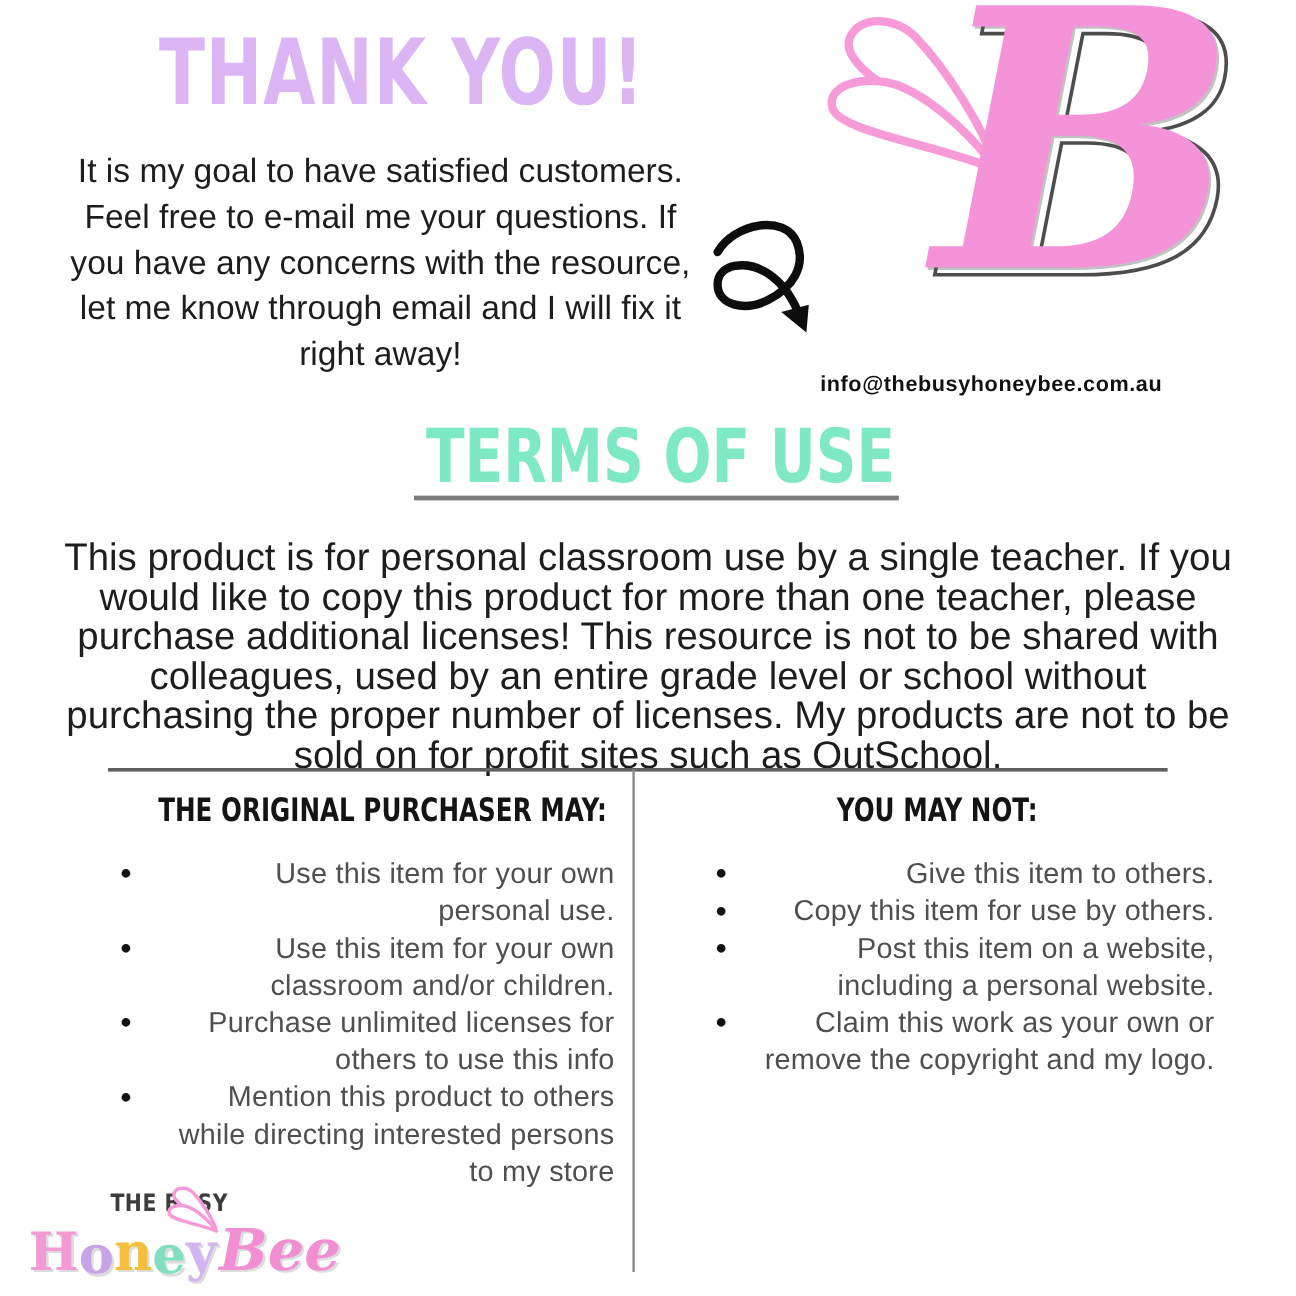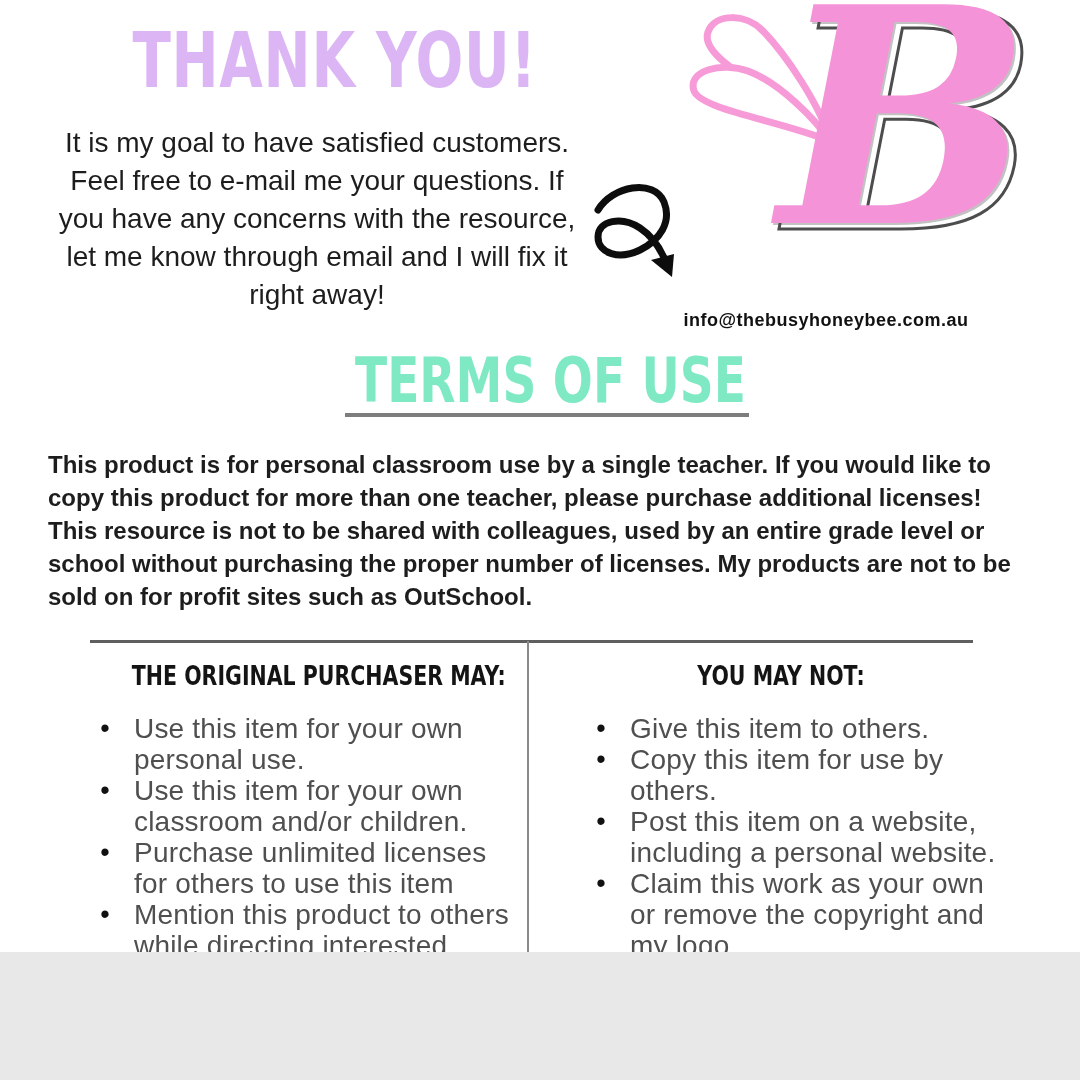--- a/index.html
+++ b/index.html
@@ -1,17 +1,17 @@
 <!DOCTYPE html>
 <html><head>
 <meta charset="utf-8">
 <style>
   html,body { margin:0; padding:0; background:#e8e8e8; }
   .canvas {
-    position:relative; width:1080px; height:952px; margin:0 auto;
+    position:relative; width:1080px; height:1080px; margin:0 auto;
     background:#ffffff; overflow:hidden;
     font-family:"Liberation Sans", sans-serif; color:#1d1d1d;
   }
 
   
   .thank-title {
     position:absolute; left:70px; top:16px; width:480px; margin:0;
     text-align:center; font-family:"DejaVu Sans", sans-serif;
     font-size:76px; font-weight:800; letter-spacing:1px;
     color:#dcb6f4; transform:scaleX(0.74); transform-origin:center;
@@ -43,21 +43,21 @@
   
   .terms-title {
     position:absolute; left:295px; top:344px; width:500px; margin:0;
     text-align:center; font-family:"DejaVu Sans", sans-serif;
     font-size:62px; font-weight:800; color:#7fe9c4;
     transform:scaleX(0.76); transform-origin:center; white-space:nowrap;
   }
   .terms-underline { position:absolute; left:345px; top:413px; width:404px; height:4px; background:#7d7d7d; }
   .terms-body {
     position:absolute; left:48px; top:448px; width:984px; margin:0;
-    font-size:24px; line-height:33px; color:#1d1d1d;font-weight:bold;
+    text-align:center; font-size:32px; line-height:33px; color:#1d1d1d;
   }
 
   
   .divider-h { position:absolute; left:90px; top:640px; width:883px; height:3px; background:#5f5f5f; }
   .divider-v { position:absolute; left:527px; top:641px; width:2px; height:419px; background:#8a8a8a; }
 
   
   .col { position:absolute; top:660px; }
   .col-left  { left:80px;  width:432px; }
   .col-right { left:550px; width:462px; }
@@ -68,22 +68,22 @@
   }
   .col ul { list-style:none; margin:0; padding:0; }
   .col li { display:flex; align-items:flex-start; margin:0; }
   .col li::before {
     content:"\2022"; font-size:27px; line-height:31px; color:#111;
     width:22px; flex:0 0 22px; text-align:center;
   }
   .col-left  li::before { margin-left:14px; margin-right:18px; }
   .col-right li::before { margin-left:40px; margin-right:18px; }
   .li-text {
-    flex:1 1 auto; text-align:left;
-    font-size:28px; line-height:31px; color:#4f4f4f; letter-spacing:0.2px;
+    flex:1 1 auto; text-align:right;
+    font-size:24px; line-height:31px; color:#4f4f4f; letter-spacing:0.2px;
   }
   .col-left  .li-text { max-width:378px; }
   .col-right .li-text { max-width:382px; }
 
   
   .brand-small { position:absolute; left:22px; top:986px; width:220px; height:94px; }
   .brand-top {
     position:absolute; left:70px; top:4px;
     font-family:"DejaVu Sans", sans-serif; font-size:20px; font-weight:800;
     color:#3d3d3d; transform:scaleX(0.85); transform-origin:left center;
@@ -136,21 +136,21 @@
   <section class="col col-left">
     <h3>THE ORIGINAL PURCHASER MAY:</h3>
     <ul>
       <li>
           <span class="li-text">Use this item for your own personal use.</span>
         </li>
       <li>
           <span class="li-text">Use this item for your own classroom and/or children.</span>
         </li>
       <li>
-          <span class="li-text">Purchase unlimited licenses for others to use this item</span>
+          <span class="li-text">Purchase unlimited licenses for others to use this info</span>
         </li>
       <li>
           <span class="li-text">Mention this product to others while directing interested persons to my store</span>
         </li>
     </ul>
   </section>
 
   <section class="col col-right">
     <h3>YOU MAY NOT:</h3>
     <ul>

